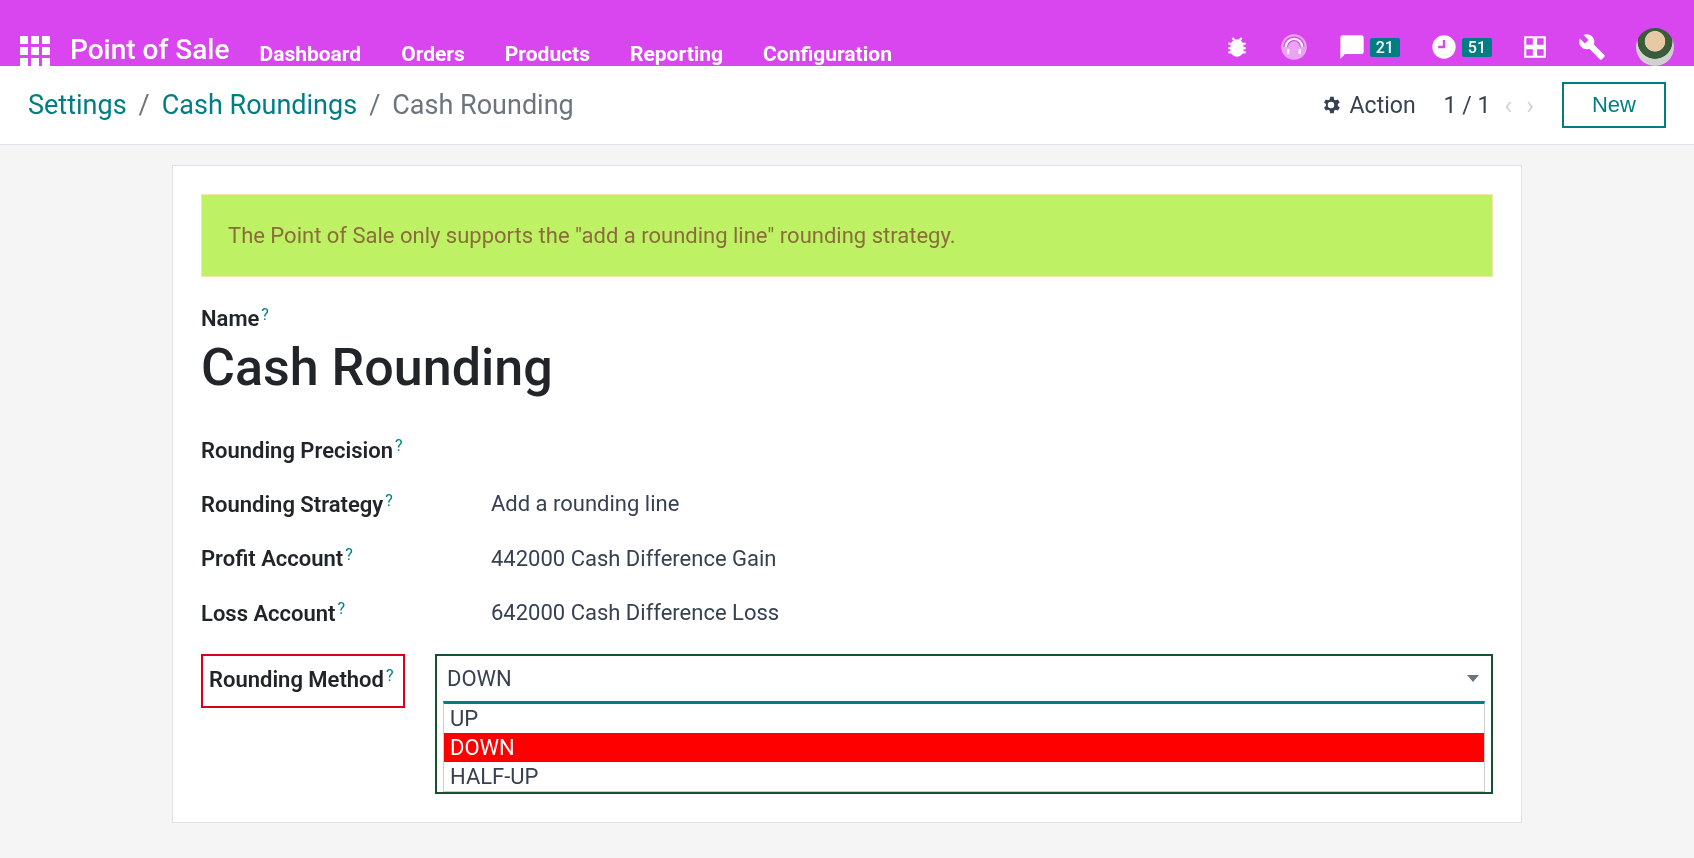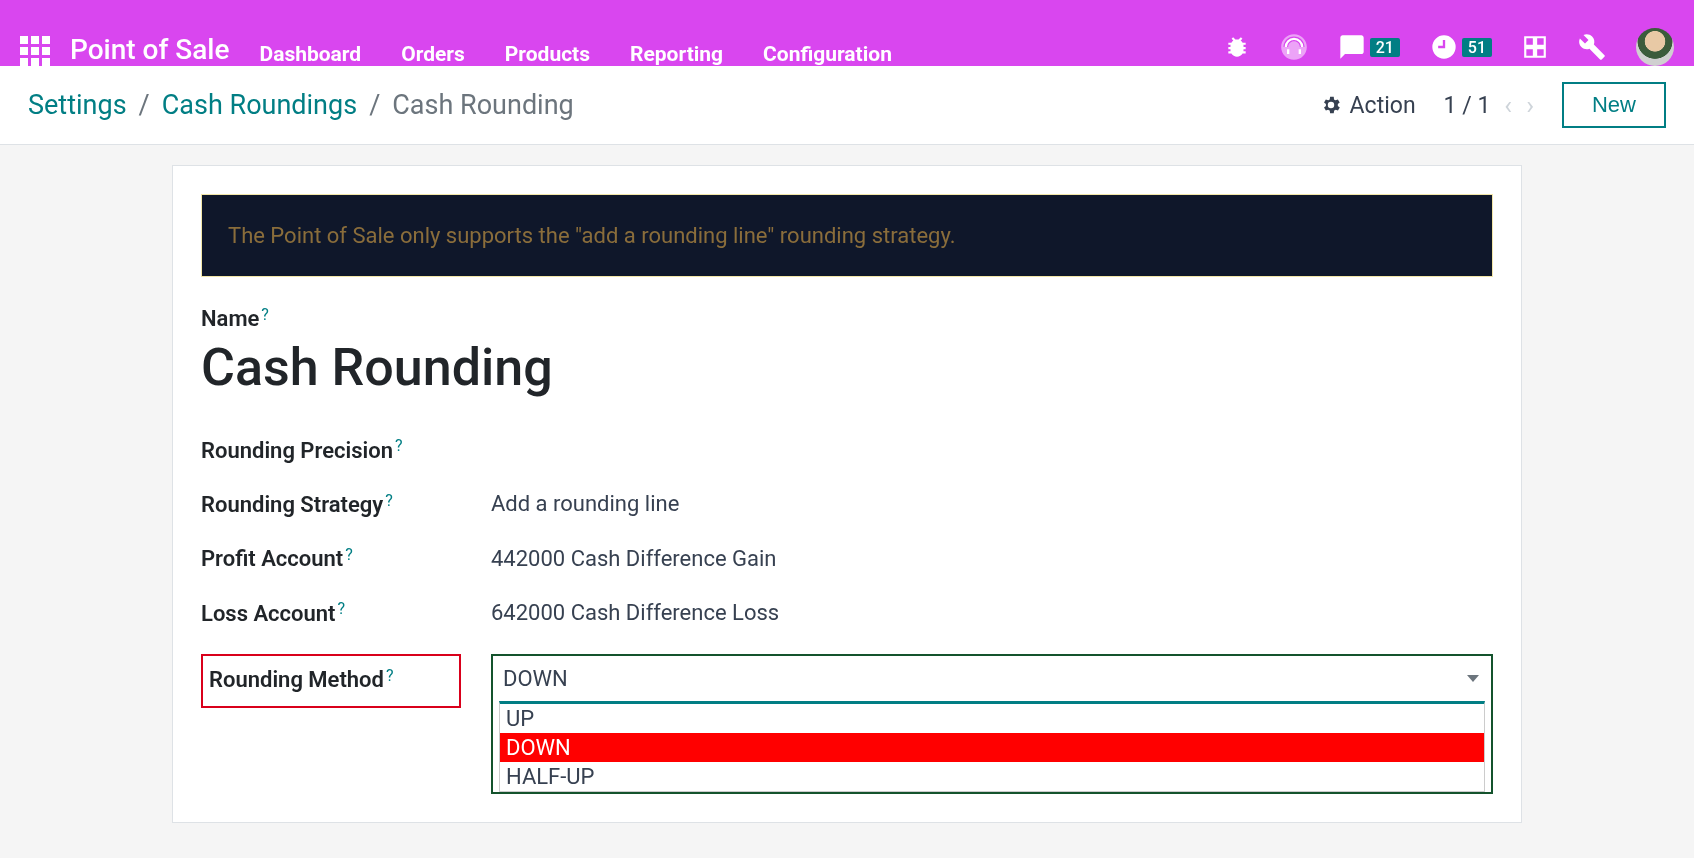--- a/index.html
+++ b/index.html
@@ -26,33 +26,33 @@
   .bc-current { color: #6c757d; }
   .cp-right { display: flex; align-items: center; gap: 28px; }
   .action-btn { display: flex; align-items: center; gap: 8px; font-size: 23px; color: #374151; cursor: pointer; }
   .pager { display: flex; align-items: center; gap: 14px; font-size: 23px; color: #374151; }
   .pager-arrow { color: #ced4da; font-size: 26px; cursor: pointer; }
   .new-btn { border: 2px solid #017e84; color: #017e84; background: #fff; padding: 8px 28px; font-size: 22px; font-weight: 500; cursor: pointer; }
   
   
   .sheet-bg { padding: 20px 0; display:flex; justify-content:center;}
   .sheet { background: #fff; border: 1px solid #dee2e6; width: 1350px; padding: 0; }
-  .alert { background: #0f172a; color: #8a6d3b; font-size: 22px; padding: 28px 26px; margin: 28px; border:1px solid #f2e6a8;}
+  .alert { background: #bef264; color: #8a6d3b; font-size: 22px; padding: 28px 26px; margin: 28px; border:1px solid #f2e6a8;}
   .form-body { padding: 0 28px 28px 28px; }
   .field-label { font-size: 22px; font-weight: 600; color: #212529; display:inline-block;}
   .help-q { color: #017e84; font-size: 16px; vertical-align: super; margin-left: 2px; }
   .title-value { font-size: 52px; font-weight: 500; color: #212529; margin: 6px 0 24px 0; }
   .form-row { display: flex; align-items: center; padding: 14px 0; }
   .form-row .label-col { width: 290px; }
   .form-row .value-col { font-size: 22px; color: #374151; flex:1; }
   
   .highlight-label-box { border: 2px solid #d9001b; padding: 10px 0 14px 6px; }
   .highlight-value-box { border: 2px solid #14532d; padding: 6px 6px 0 6px; flex:1; margin-left:30px;}
   .method-row { display:flex; align-items:flex-start; padding-top:14px;}
-  .method-row .label-col { width: 260px; }
+  .method-row .label-col { width: 204px; }
   
   .select-box { position: relative; }
   .select-current { font-size: 22px; color:#374151; padding: 4px 0 10px 4px; display:flex; justify-content:space-between; align-items:center;}
   .caret-down { width:0;height:0;border-left:6px solid transparent;border-right:6px solid transparent;border-top:7px solid #6c757d; margin-right:6px;}
   .dropdown { border-top: 3px solid #017e84; border-left:1px solid #ccc; border-right:1px solid #ccc; border-bottom:1px solid #ccc;}
   .dd-option { font-size: 22px; padding: 2px 6px; color:#374151; cursor:pointer;}
   .dd-option.selected { background: #ff0000; color:#fff; }
 </style>
 </head>
 <body>

